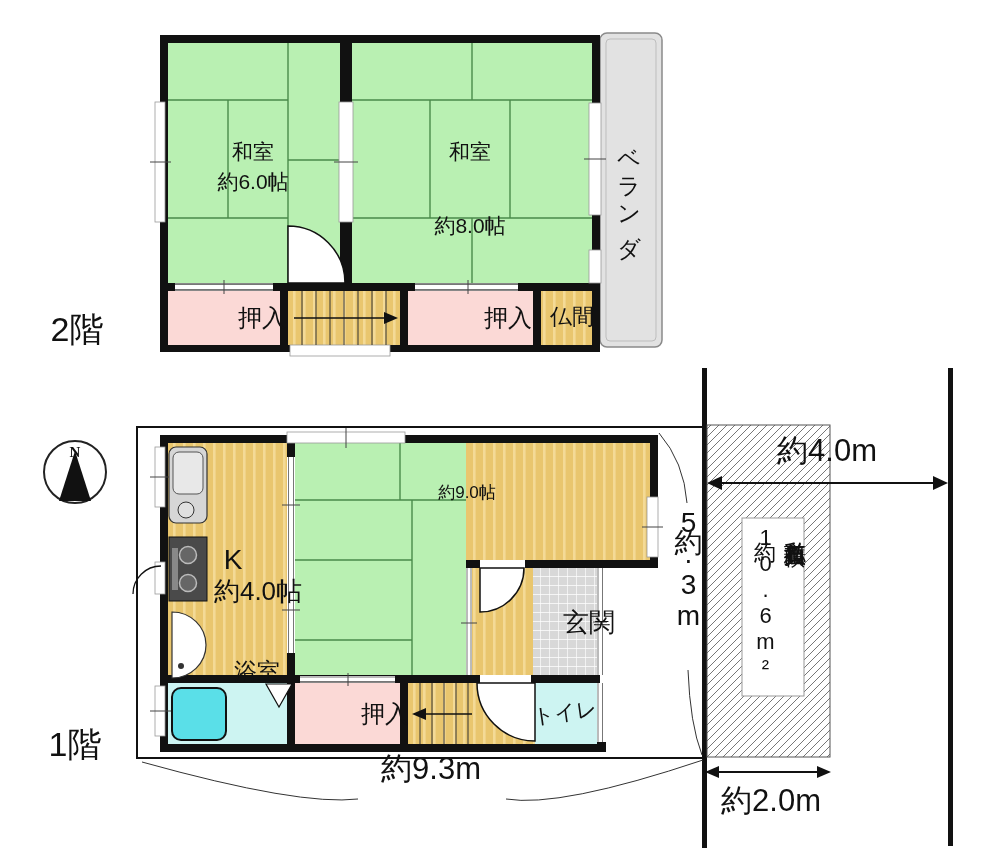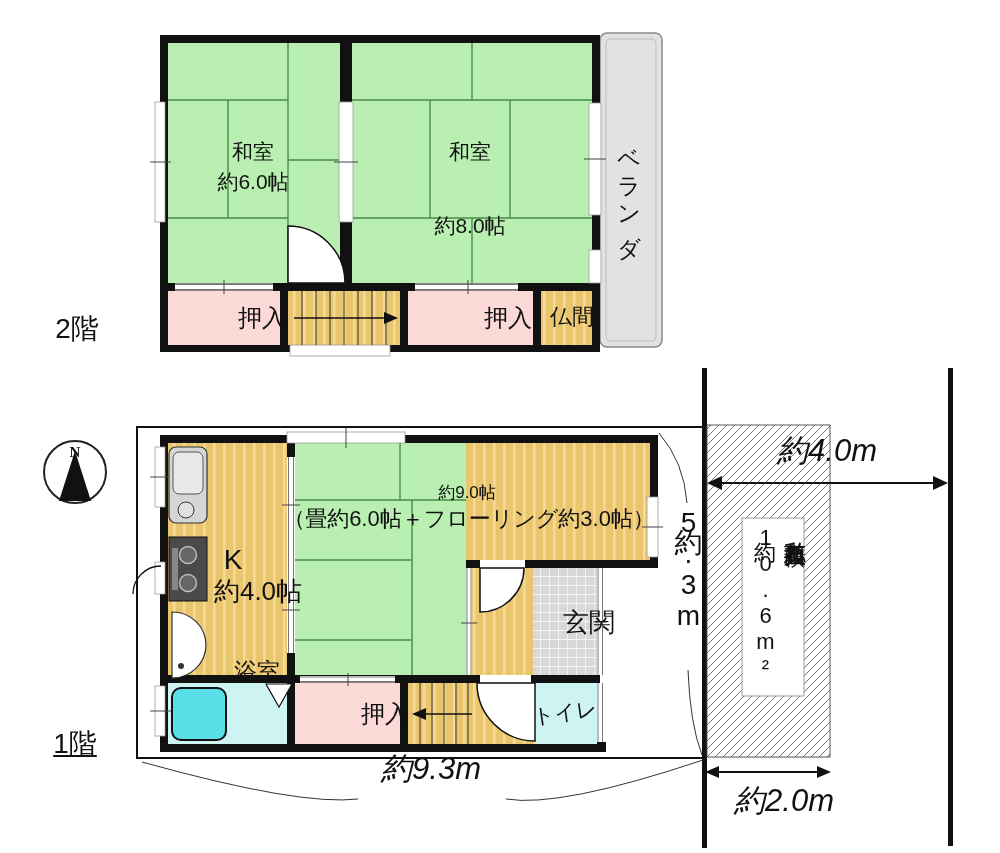--- a/index.html
+++ b/index.html
@@ -5,21 +5,21 @@
   html,body{margin:0;padding:0;background:#fff;}
   .canvas{position:relative;width:1000px;height:853px;background:#fff;overflow:hidden;
           font-family:"Liberation Sans",sans-serif;color:#111;}
   svg.plan{position:absolute;left:0;top:0;}
   .lbl{position:absolute;transform:translate(-50%,-50%);white-space:nowrap;color:#111;
        font-family:"Liberation Sans",sans-serif;line-height:1;}
   .vlbl{position:absolute;transform:translateX(-50%);writing-mode:vertical-rl;
         text-orientation:upright;white-space:nowrap;color:#111;
         font-family:"Liberation Sans",sans-serif;}
   .burden{line-height:1.35;letter-spacing:1px;}
-  .sz34{font-size:28px;} .sz31{font-size:31px;font-style:italic;} .sz28{font-size:28px;}
+  .sz34{font-size:34px;} .sz31{font-size:31px;} .sz28{font-size:28px;}
   .sz27{font-size:21px;} .sz26{font-size:26px;margin-left:25px;} .sz25{font-size:17px;}
   .sz24{font-size:24px;margin-left:38px;} .sz23{font-size:23px;} .sz22{font-size:22px;padding-left:12px;}
   .sz21{font-size:21px;} .sz15{font-size:15px;font-family:"Liberation Serif",serif;font-weight:bold;}
   .tilt{transform:translate(-50%,-50%) rotate(-8deg);}
 </style>
 </head>
 <body>
 
 <div class="canvas">
 
@@ -264,32 +264,31 @@
 <div class="lbl sz34" style="left:77px;top:329px;">2階</div>
 <div class="lbl sz27" style="left:253px;top:151px;">和室</div>
 <div class="lbl sz27" style="left:253px;top:181px;">約6.0帖</div>
 <div class="lbl sz27" style="left:470px;top:151px;">和室</div>
 <div class="lbl sz27" style="left:470px;top:181px;margin-top:44px;">約8.0帖</div>
 <div class="lbl sz24" style="left:224px;top:318px;">押入</div>
 <div class="lbl sz24" style="left:470px;top:318px;">押入</div>
 <div class="lbl sz22" style="left:566px;top:317px;">仏間</div>
 <div class="vlbl sz23" style="left:630px;top:132px;letter-spacing:3px;">ベランダ</div>
 
-<div class="lbl sz34" style="left:75px;top:744px;text-decoration:underline;">1階</div>
+<div class="lbl sz34" style="left:75px;top:744px;">1階</div>
 <div class="lbl sz28" style="left:233px;top:560px;">K</div>
 <div class="lbl sz26" style="left:233px;top:591px;">約4.0帖</div>
 <div class="lbl sz25" style="left:467px;top:492px;">約9.0帖</div>
-<div class="lbl sz22" style="left:463px;top:519px;">（畳約6.0帖＋フローリング約3.0帖）</div>
 <div class="lbl sz26" style="left:564px;top:622px;">玄関</div>
 <div class="lbl sz24" style="left:347px;top:714px;">押入</div>
 <div class="lbl sz23" style="left:257px;top:671px;">浴室</div>
 <div class="lbl sz21 tilt" style="left:565px;top:712px;">トイレ</div>
 
 <div class="lbl sz31" style="left:431px;top:768px;">約9.3m</div>
 <div class="lbl sz31" style="left:827px;top:450px;">約4.0m</div>
-<div class="lbl sz31" style="left:771px;top:800px;margin-left:13px;">約2.0m</div>
+<div class="lbl sz31" style="left:771px;top:800px;">約2.0m</div>
 <div class="vlbl sz28" style="left:688px;top:507px;">約5.3m</div>
 
 <div class="vlbl sz22 burden" style="left:774px;top:524px;"><span>私道負担面積</span><br><span>約10.6m²</span></div>
 
 <div class="lbl sz15" style="left:75px;top:452px;">N</div>
 
 </div>
 
 </body></html>

